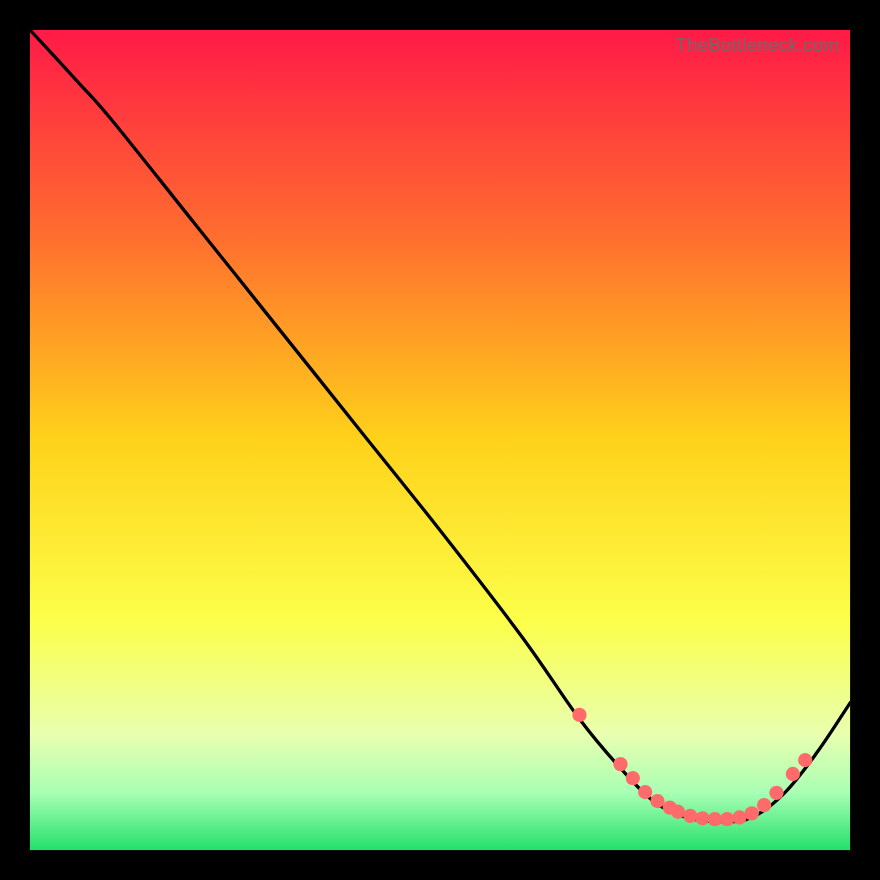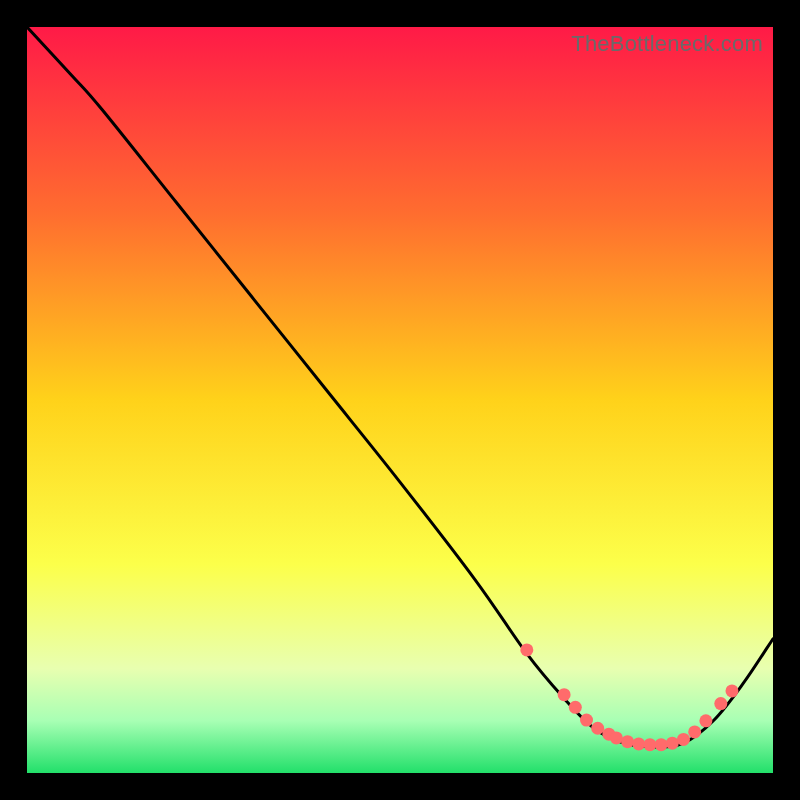--- a/index.html
+++ b/index.html
@@ -24,21 +24,21 @@
     left: 0;
     top: 0;
     width: 746px;
     height: 746px;
   }
   .watermark {
     position: absolute;
     top: 4px;
     right: 10px;
     color: #6a6a6a;
-    font-size: 22px;
+    font-size: 17px;
     font-weight: 500;
     letter-spacing: 0.2px;
     user-select: none;
   }
 </style>
 </head>
 <body>
 
 <div class="frame">
   <svg class="plot" viewBox="0 0 746 746" preserveAspectRatio="none">

